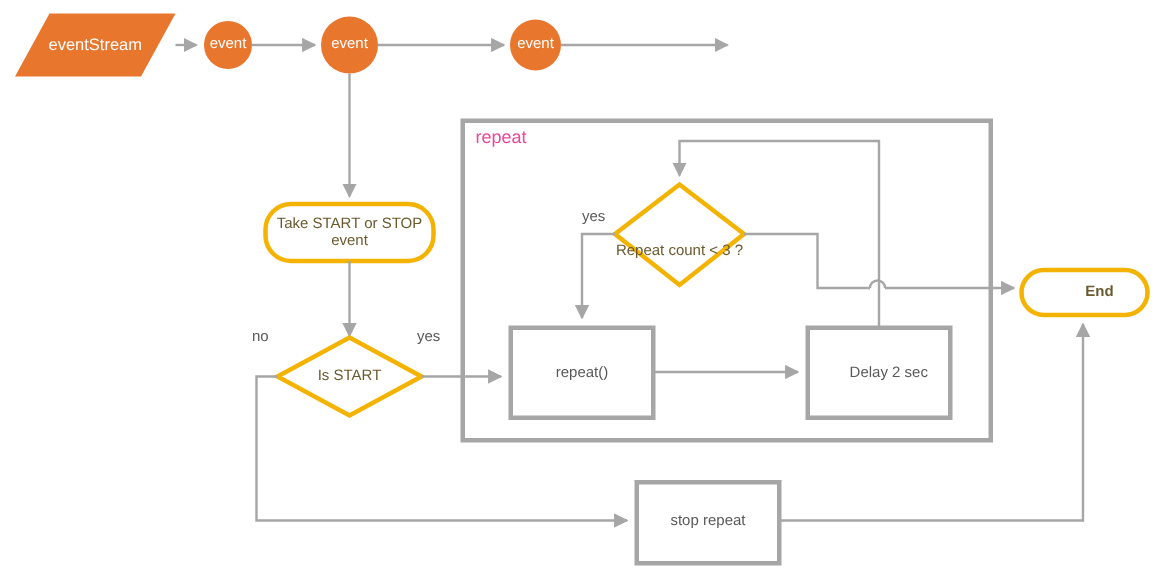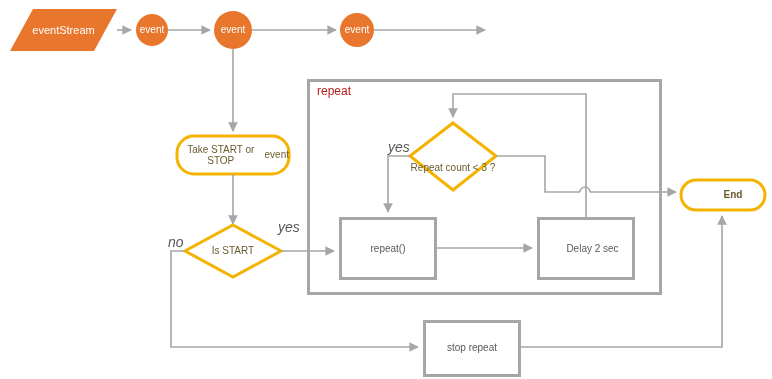--- a/index.html
+++ b/index.html
@@ -27,22 +27,22 @@
     display: flex;
     align-items: center;
     justify-content: center;
     text-align: center;
     pointer-events: none;
     line-height: 1.15;
   }
   .lbl-white  { color: #ffffff; font-size: 11px; }
   .lbl-dark   { color: #595959; font-size: 10px; }
   .lbl-brown  { color: #6b5a2e; font-size: 10px; }
-  .lbl-edge   { color: #595959; font-size: 14px; position: absolute; font-style: italic; }
-  .lbl-container { color: #b91c1c; font-size: 12px; position: absolute; }
+  .lbl-edge   { color: #595959; font-size: 10px; position: absolute; }
+  .lbl-container { color: #ec4899; font-size: 12px; position: absolute; }
 </style>
 </head>
 <body>
 
 <div id="canvas">
 
   <svg id="svg-layer" viewBox="0 0 772 379" xmlns="http://www.w3.org/2000/svg">
     <defs>
       <marker id="arrow-gray" viewBox="0 0 10 10" refX="9" refY="5" markerWidth="6" markerHeight="6" orient="auto-start-reverse">
         <path d="M 0 0 L 10 5 L 0 10 z" fill="#A6A6A6"></path>
@@ -101,36 +101,36 @@
   <div class="node-label lbl-white" style="left:10px; top:9px; width:107px; height:42px;">eventStream</div>
 
   <div class="node-label lbl-white" style="left:128px; top:16px; width:48px; height:28px; font-size:10px;">event</div>
 
   <div class="node-label lbl-white" style="left:209px; top:16px; width:48px; height:28px; font-size:10px;">event</div>
 
   <div class="node-label lbl-white" style="left:333px; top:16px; width:48px; height:28px; font-size:10px;">event</div>
 
   <div class="lbl-container" style="left:317px; top:84px;">repeat</div>
 
-  <div class="node-label lbl-brown" style="left:177px; top:138px; width:112px; height:34px; flex-direction:row;">
+  <div class="node-label lbl-brown" style="left:177px; top:138px; width:112px; height:34px; flex-direction:column;">
     <span>Take START or STOP</span>
     <span>event</span>
   </div>
 
   <div class="node-label lbl-brown" style="left:193px; top:243px; width:80px; height:16px;">Is START</div>
 
   <div class="node-label lbl-brown" style="left:401px; top:160px; width:104px; height:16px;">Repeat count  &lt; 3 ?</div>
 
   <div class="node-label lbl-dark" style="left:340px; top:240px; width:96px; height:18px;">repeat()</div>
 
   <div class="node-label lbl-dark" style="left:538px; top:240px; width:109px; height:18px;">Delay 2 sec</div>
 
   <div class="node-label lbl-dark" style="left:424px; top:339px; width:96px; height:18px;">stop repeat</div>
 
   <div class="node-label lbl-brown" style="left:681px; top:186px; width:104px; height:18px;font-weight:bold;">End</div>
 
-  <div class="lbl-edge" style="left:168px; top:219px;margin-top:15px;">no</div>
+  <div class="lbl-edge" style="left:168px; top:219px;">no</div>
 
   <div class="lbl-edge" style="left:278px; top:219px;">yes</div>
 
   <div class="lbl-edge" style="left:388px; top:139px;">yes</div>
 
 </div>
 
 </body></html>

